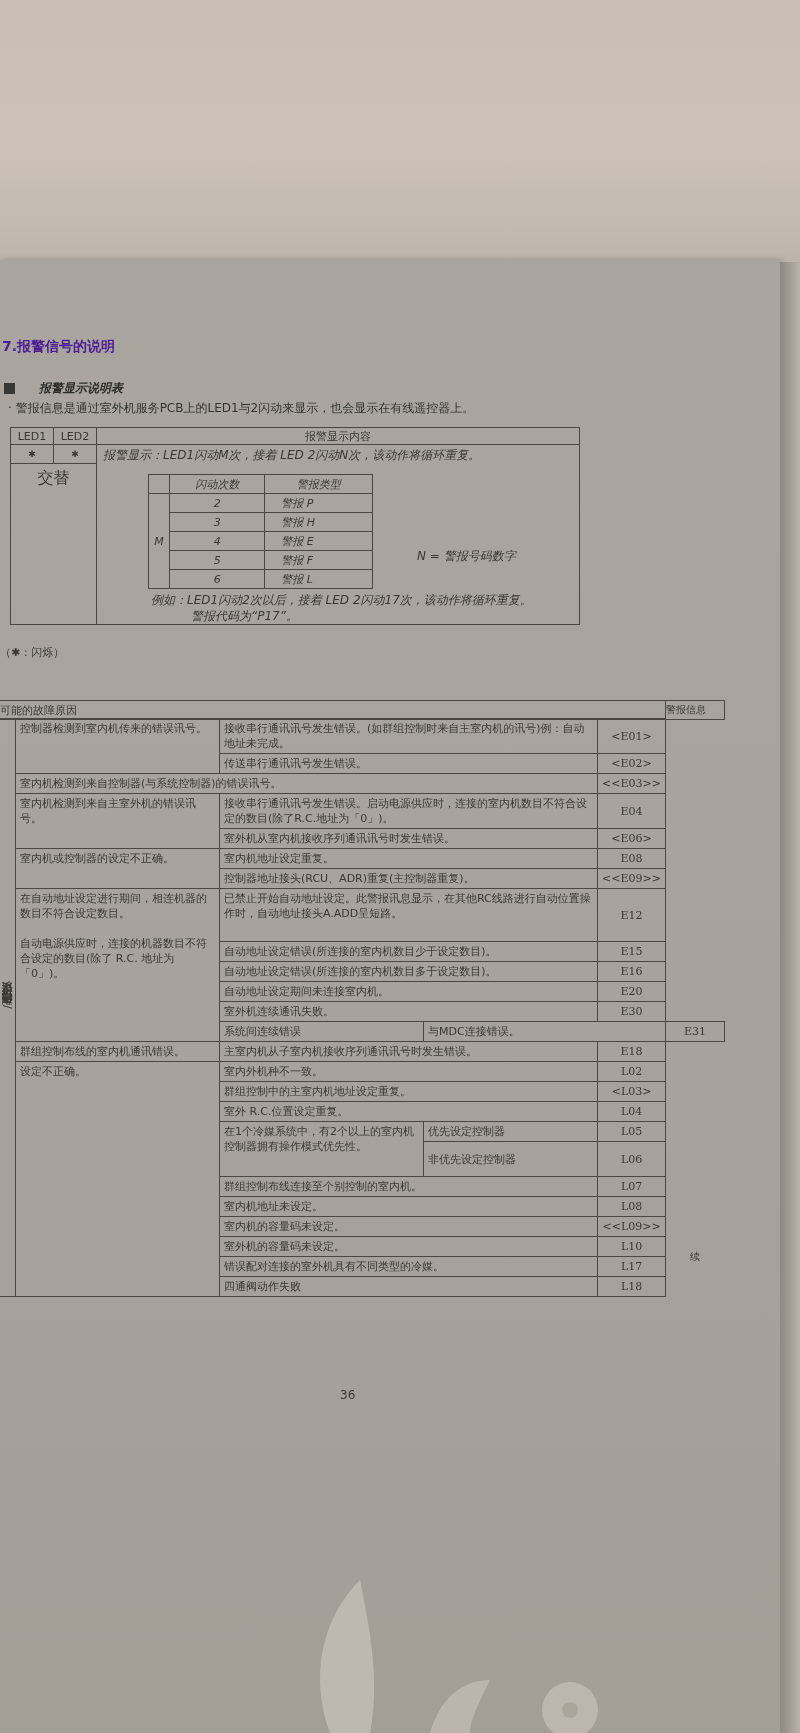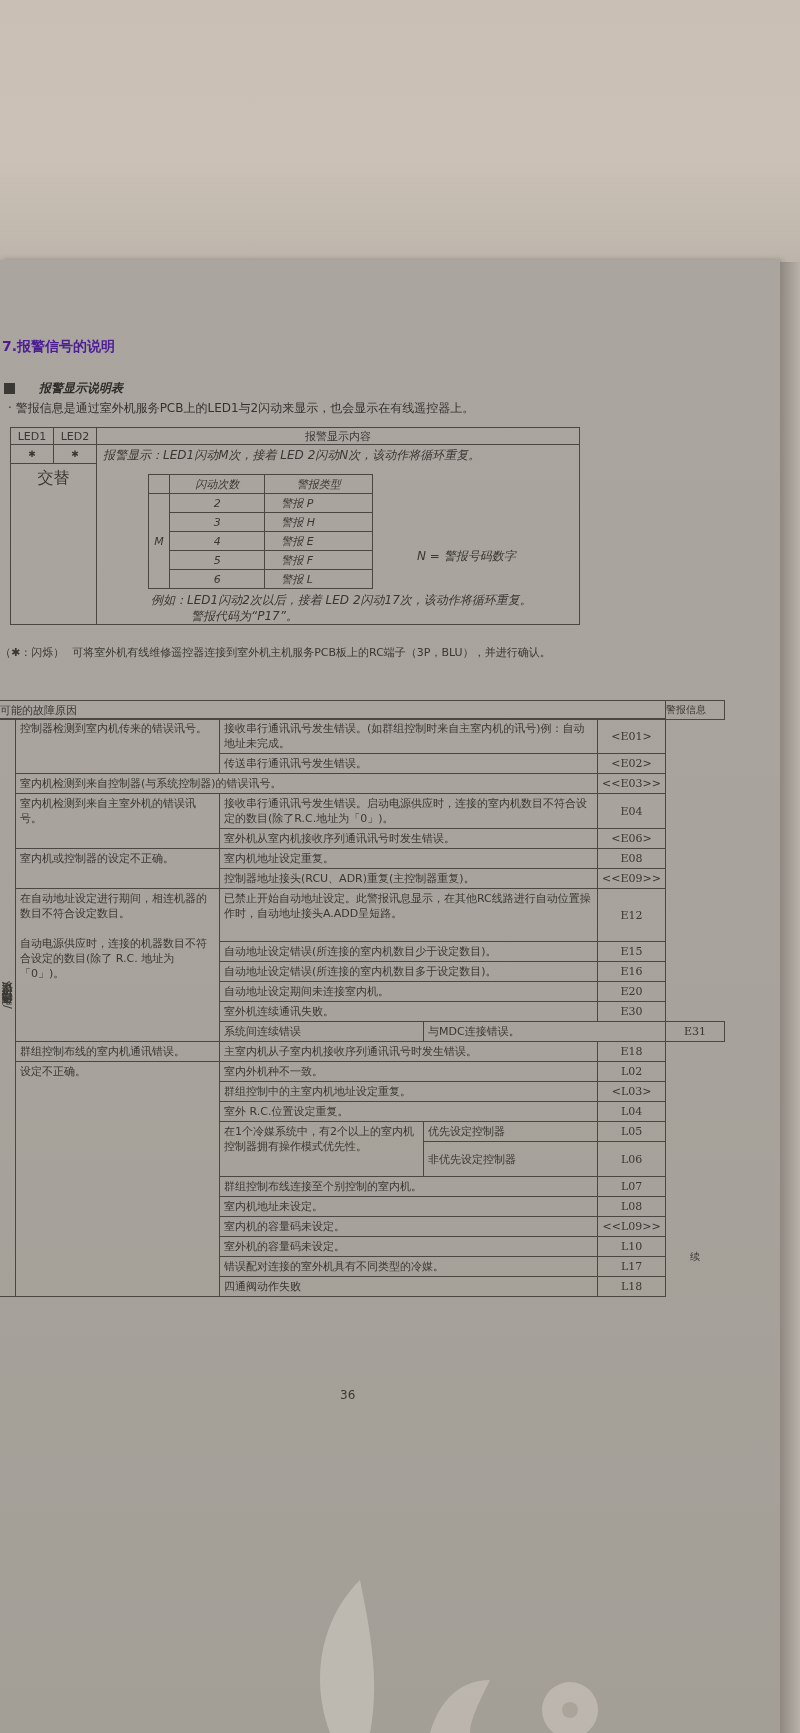--- a/index.html
+++ b/index.html
@@ -161,21 +161,20 @@
     </td>
   </tr>
   <tr>
     <td colspan="2" class="led-body" style="text-align:center; padding-top:4px; font-size:16px;">交替</td>
   </tr>
 </tbody>
   </table>
 
 <div class="note">
   <span>（✱：闪烁）</span>
-  <span style="width:520px">可将室外机有线维修遥控器连接到室外机主机服务PCB板上的RC端子（3P，BLU），并进行确认。</span>
 </div>
 
 <div class="fault-header">
   <span class="cause-h">可能的故障原因</span>
   <span class="code-h">警报信息</span>
 </div>
 
 <table class="fault-table">
   <tbody>
       <tr>

